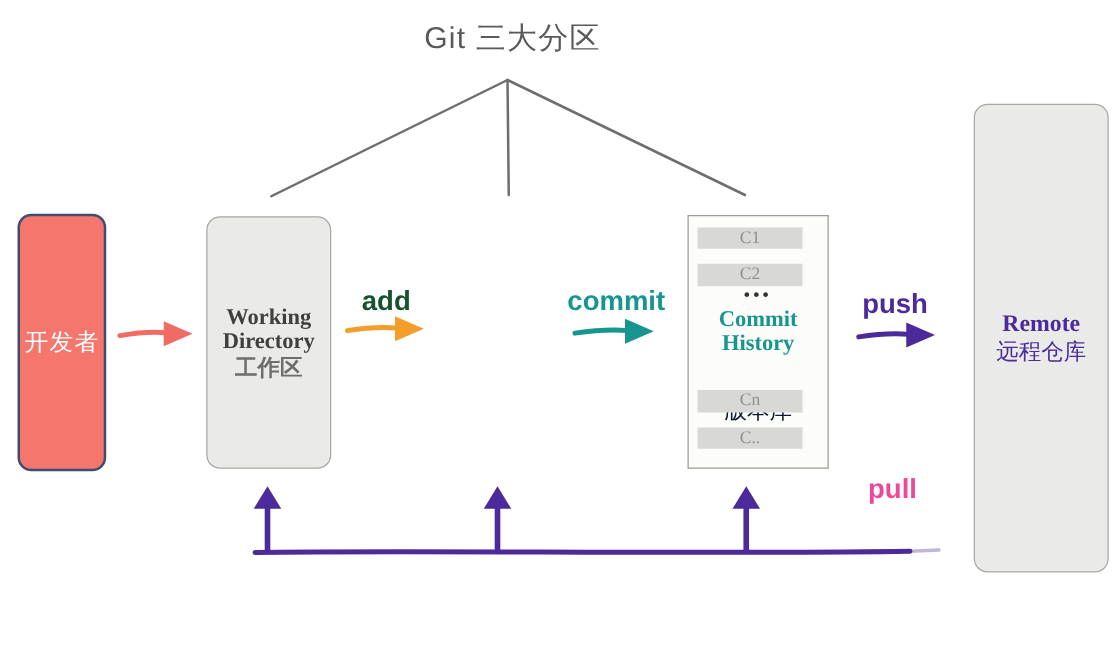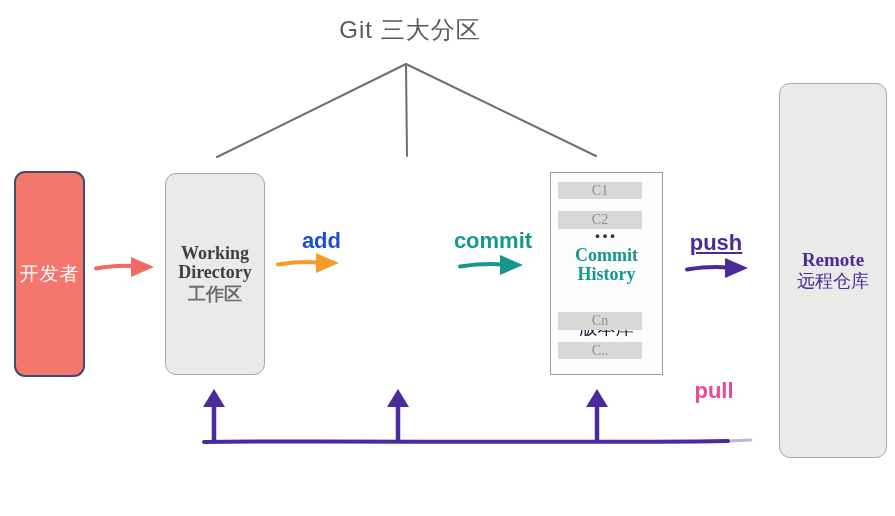--- a/index.html
+++ b/index.html
@@ -42,21 +42,21 @@
     font-size:13px; font-weight:bold; letter-spacing:3px; line-height:13px;
   }
   .history-text {
     position:absolute; left:0; top:73px; width:100%;
     display:flex; flex-direction:column; align-items:center; text-align:center;
   }
 
   .flow-label { font-size:22px; font-weight:600; text-align:center; }
   .label-add    { left:277px; top:228px; width:64px; }
   .label-commit { left:449px; top:228px; width:88px; }
-  .label-push   { left:684px; top:230px; width:64px;text-decoration:underline; }
+  .label-push   { left:684px; top:230px; width:64px; }
   .label-pull   { left:682px; top:378px; width:64px; }
 </style>
 </head>
 <body>
 
 <div class="canvas">
 
   <div class="abs diagram-title" style="color: rgb(90, 90, 88);">Git 三大分区</div>
 
   <svg class="overlay" width="895" height="516" viewBox="0 0 895 516">
@@ -123,18 +123,18 @@
     </div>
     <div class="commit-item" style="top: 139px; height: 18px; background: rgb(216, 216, 214); color: rgb(143, 143, 141);">Cn</div>
     <div class="commit-item" style="top: 169px; background: rgb(216, 216, 214); color: rgb(143, 143, 141);">C..</div>
   </div>
 
   <div class="abs node node-remote" style="background: rgb(234, 234, 232); border-color: rgb(168, 168, 164);">
     <div class="node-title" style="font-size: 19px; color: rgb(75, 42, 155);">Remote</div>
     <div class="node-sub" style="color: rgb(75, 42, 155);">远程仓库</div>
   </div>
 
-  <div class="abs flow-label label-add" style="color: #1d4ed8; text-align: right;">add</div>
+  <div class="abs flow-label label-add" style="color: #14532d;">add</div>
   <div class="abs flow-label label-commit" style="color: rgb(23, 150, 143);">commit</div>
   <div class="abs flow-label label-push" style="color: rgb(75, 42, 155);">push</div>
   <div class="abs flow-label label-pull" style="color: #ec4899;">pull</div>
 
 </div>
 
 </body></html>

